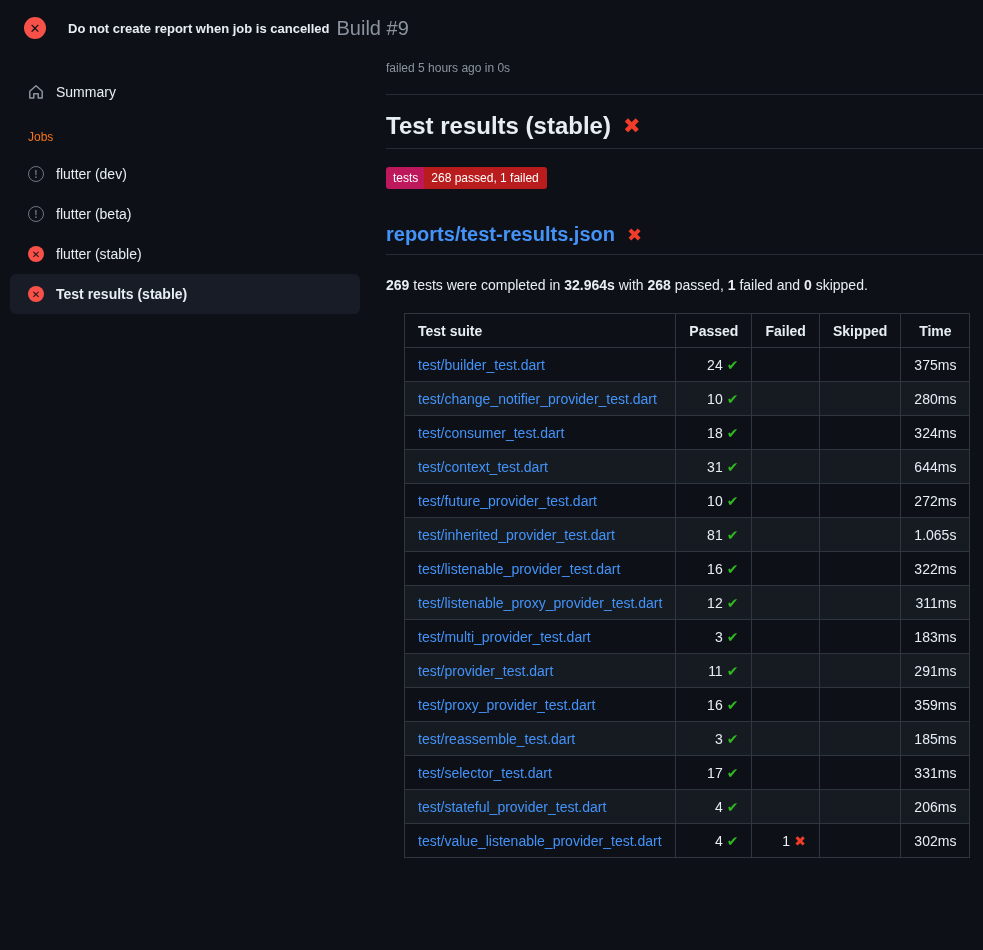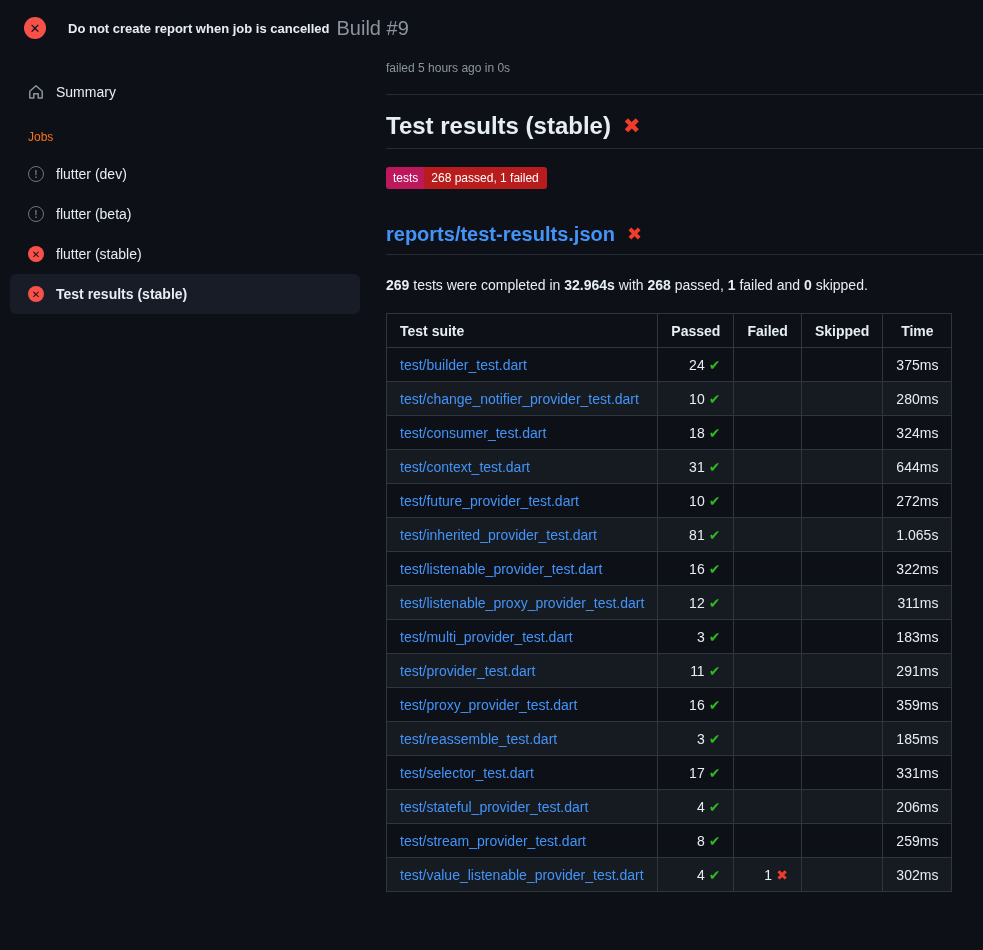--- a/index.html
+++ b/index.html
@@ -75,33 +75,34 @@
   .h1-text { font-size: 24px; font-weight: 700; }
   .cross-mark { color: #f23c2a; font-weight: 700; }
   .cross-mark.lg { font-size: 21px; }
   .cross-mark.md { font-size: 18px; }
 
   .badge { display: inline-flex; margin-top: 18px; font-size: 12px; border-radius: 3px;
            overflow: hidden; line-height: 1; }
   .badge-left  { background: #be185d; color: #ffffff; padding: 5px 6px 5px 7px; }
   .badge-right { background: #b91c1c; color: #ffffff; padding: 5px 8px 5px 7px; }
 
-  .h2-row { display: flex; align-items: flex-start; gap: 12px; margin-top: 34px;
+  .h2-row { display: flex; align-items: center; gap: 12px; margin-top: 34px;
             padding-bottom: 8px; border-bottom: 1px solid #262c36; }
   .h2-link { font-size: 20px; font-weight: 700; color: #4493f8; text-decoration: none; }
 
   .summary-line { margin-top: 22px; font-size: 14px; color: #e6edf3; }
   .summary-line b { font-weight: 700; }
 
   
   table.results {
     margin-top: 20px;
     border-collapse: collapse;
     font-size: 14px;
     width: 555px;
+    margin-left: 18px;
   }
   .results th, .results td {
     border: 1px solid #30363d;
     padding: 6px 13px;
     height: 34px;
   }
   .results th { font-weight: 700; }
   .results th.col-suite { text-align: left; }
   .results td { text-align: right; white-space: nowrap; }
   .results td.col-suite { text-align: left; }
@@ -282,27 +283,20 @@
             <td>331ms</td>
           </tr>
           <tr>
             <td class="col-suite"><a href="#" class="suite-link">test/stateful_provider_test.dart</a></td>
             <td><span>4</span><span class="check-mark">✔</span></td>
             <td></td>
             <td></td>
             <td>206ms</td>
           </tr>
           <tr>
-            <td class="col-suite"><a href="#" class="suite-link">test/stream_provider_test.dart</a></td>
-            <td><span>8</span><span class="check-mark">✔</span></td>
-            <td></td>
-            <td></td>
-            <td>259ms</td>
-          </tr>
-          <tr>
             <td class="col-suite"><a href="#" class="suite-link">test/value_listenable_provider_test.dart</a></td>
             <td><span>4</span><span class="check-mark">✔</span></td>
             <td><span>1</span><span class="fail-mark">✖</span></td>
             <td></td>
             <td>302ms</td>
           </tr>
         </tbody>
     </table>
   </div>
 </div>

